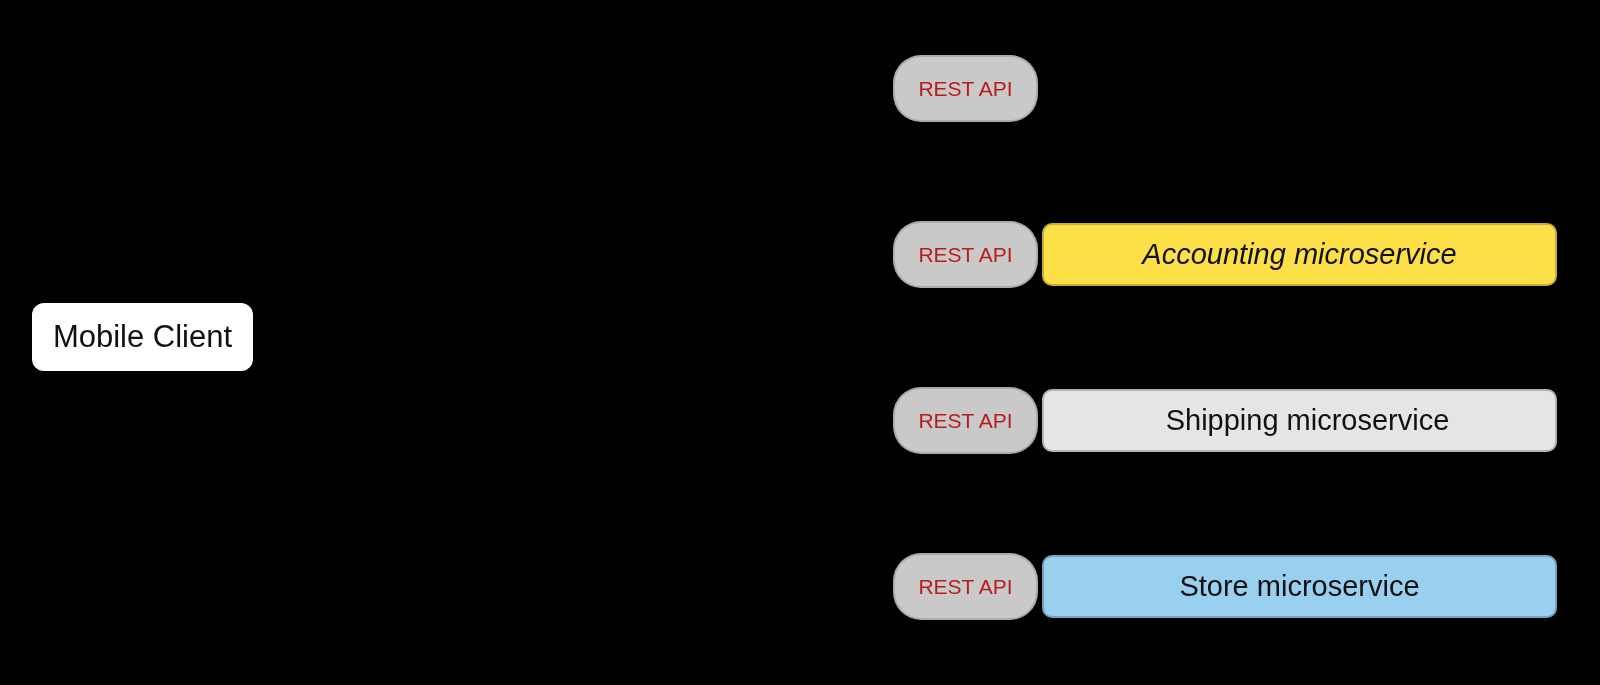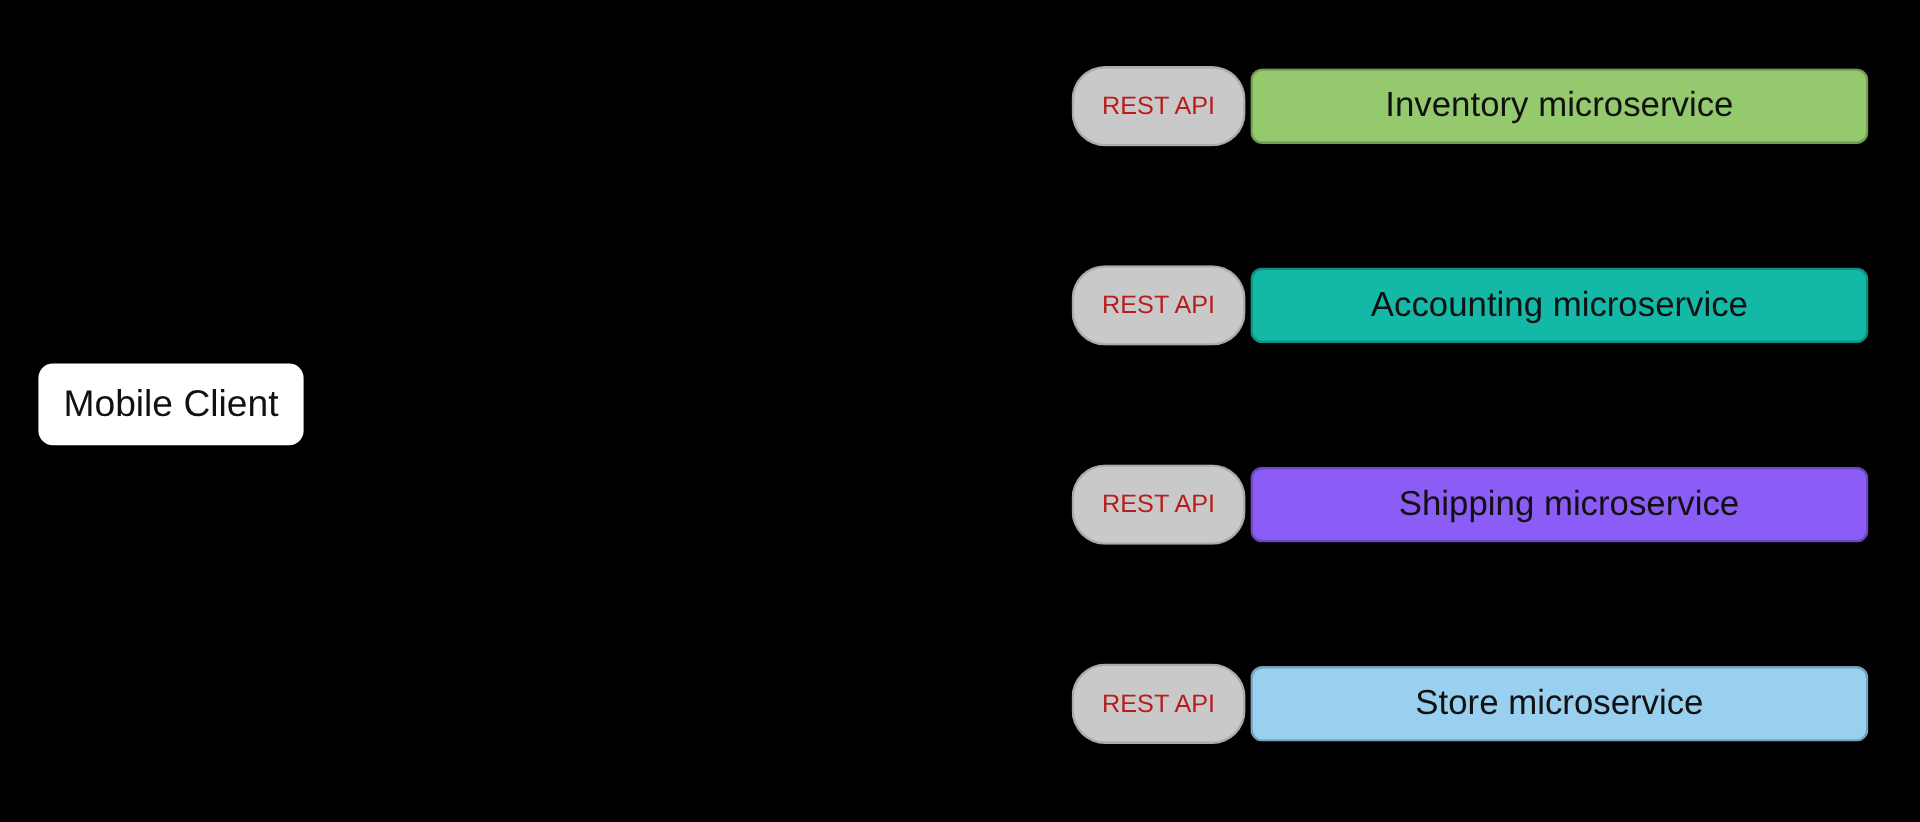--- a/index.html
+++ b/index.html
@@ -79,40 +79,37 @@
     border: 2px solid rgba(0,0,0,0.22);
     border-radius: 10px;
     box-sizing: border-box;
     display: flex;
     align-items: center;
     justify-content: center;
     font-size: 29px;
     color: #111111;
   }
   .fill-inventory  { background: #94CA6D; }
-  .fill-accounting { background: #14b8a6; }
-  .fill-shipping   { background: #8b5cf6; padding-left: 16px; }
+  .fill-accounting { background: #fde047; font-style: italic; }
+  .fill-shipping   { background: #e5e5e5; padding-left: 16px; }
   .fill-store      { background: #99CFEF; }
 </style>
 </head>
 <body>
 
 <div class="canvas">
 
   <div class="node client-node">
     <span>Mobile Client</span>
   </div>
 
 
   <div class="service-row row-0">
     <div class="rest-pill">
       <span>REST API</span>
-    </div>
-    <div class="service-bar fill-inventory">
-      <span>Inventory microservice</span>
     </div>
   </div>
 
   <div class="service-row row-1">
     <div class="rest-pill">
       <span>REST API</span>
     </div>
     <div class="service-bar fill-accounting">
       <span>Accounting microservice</span>
     </div>

